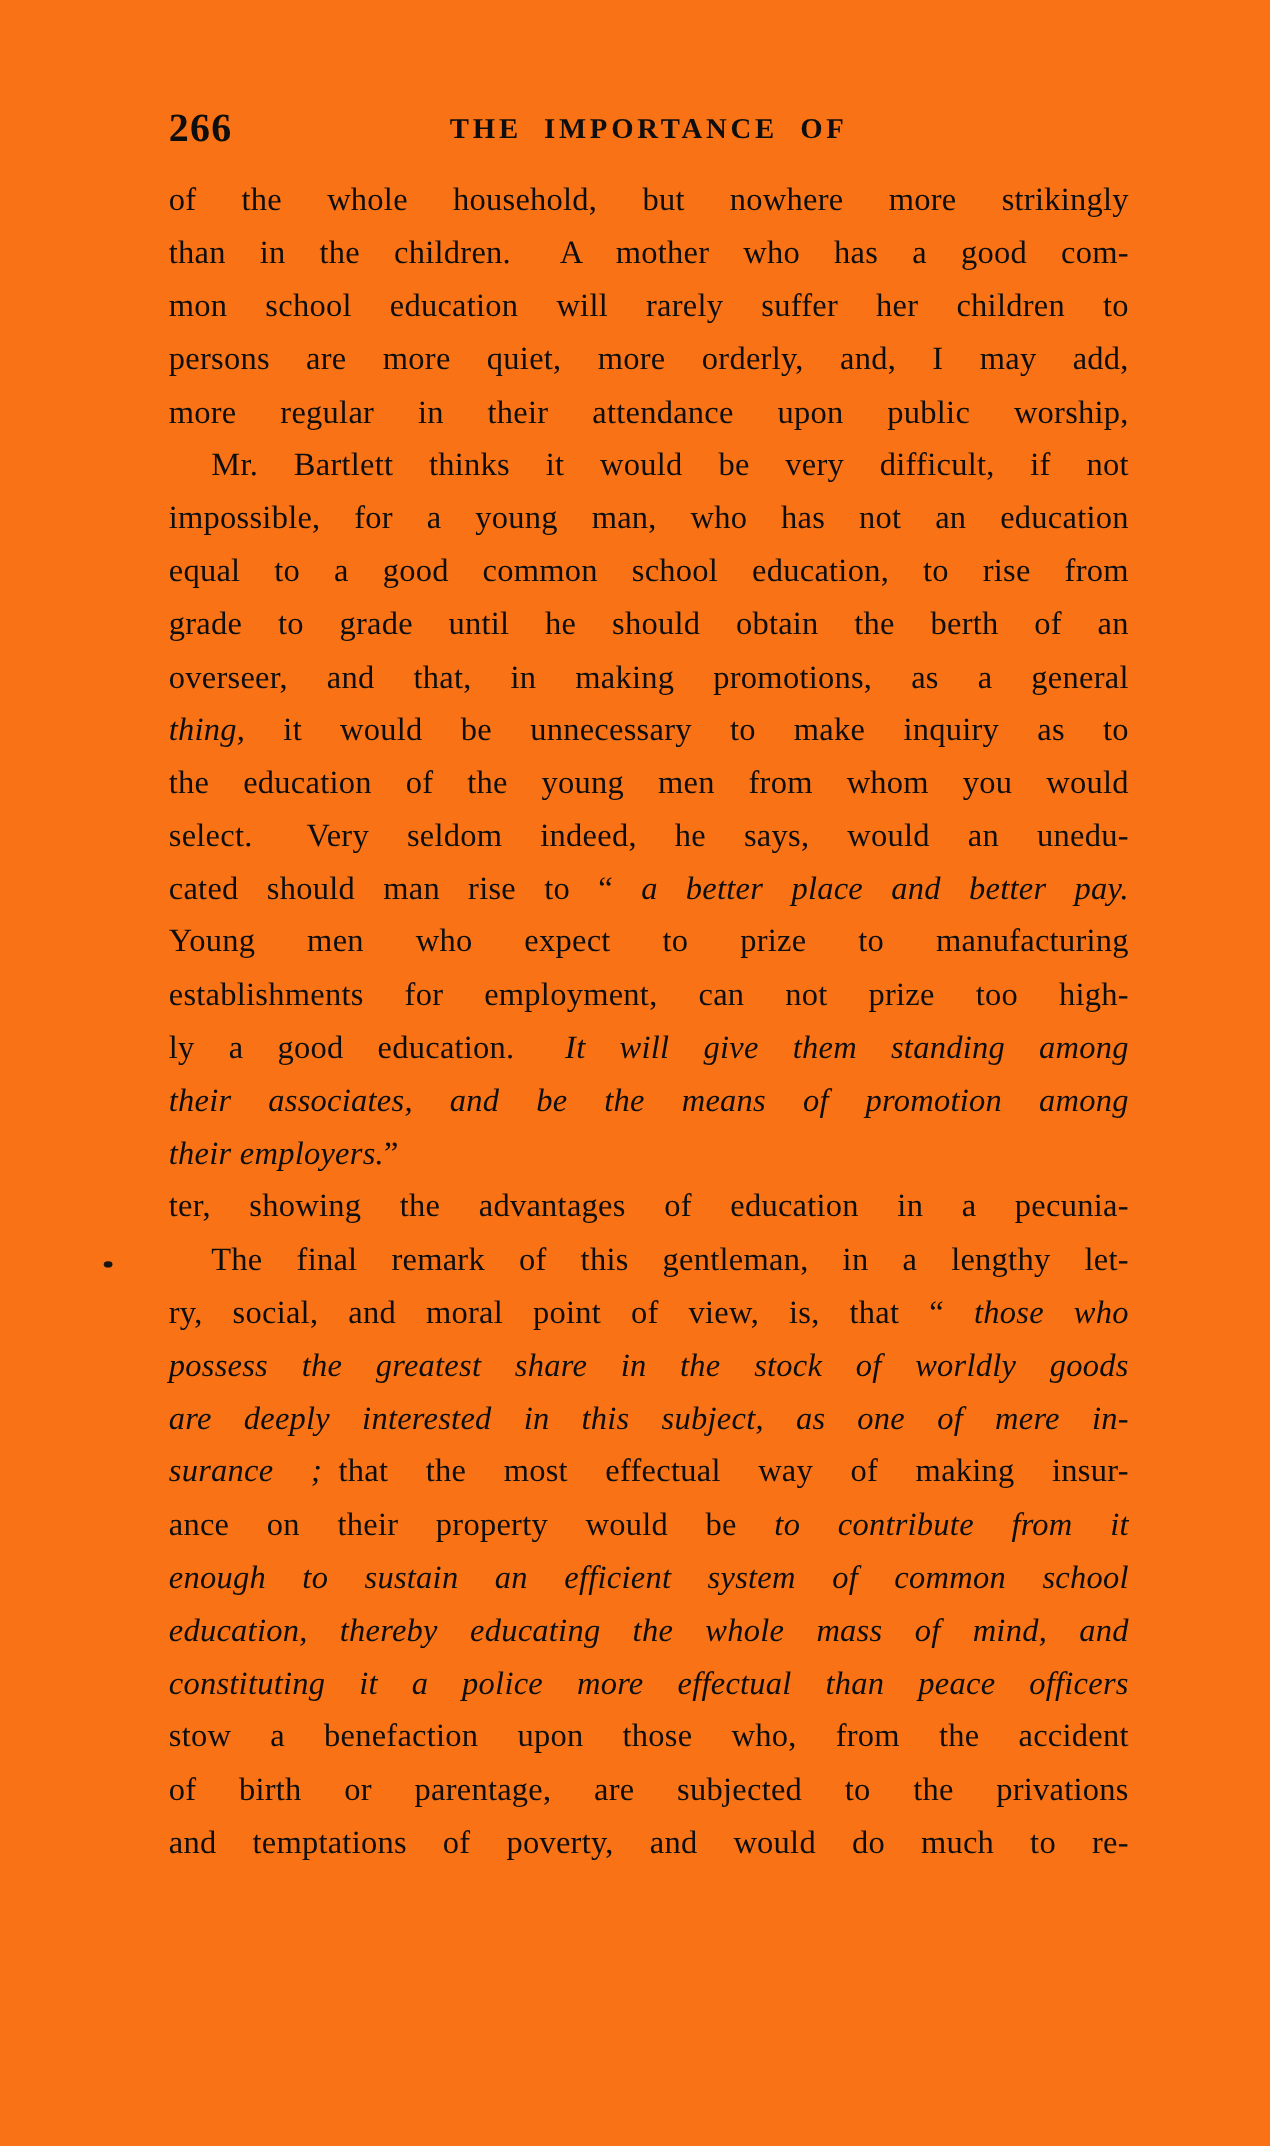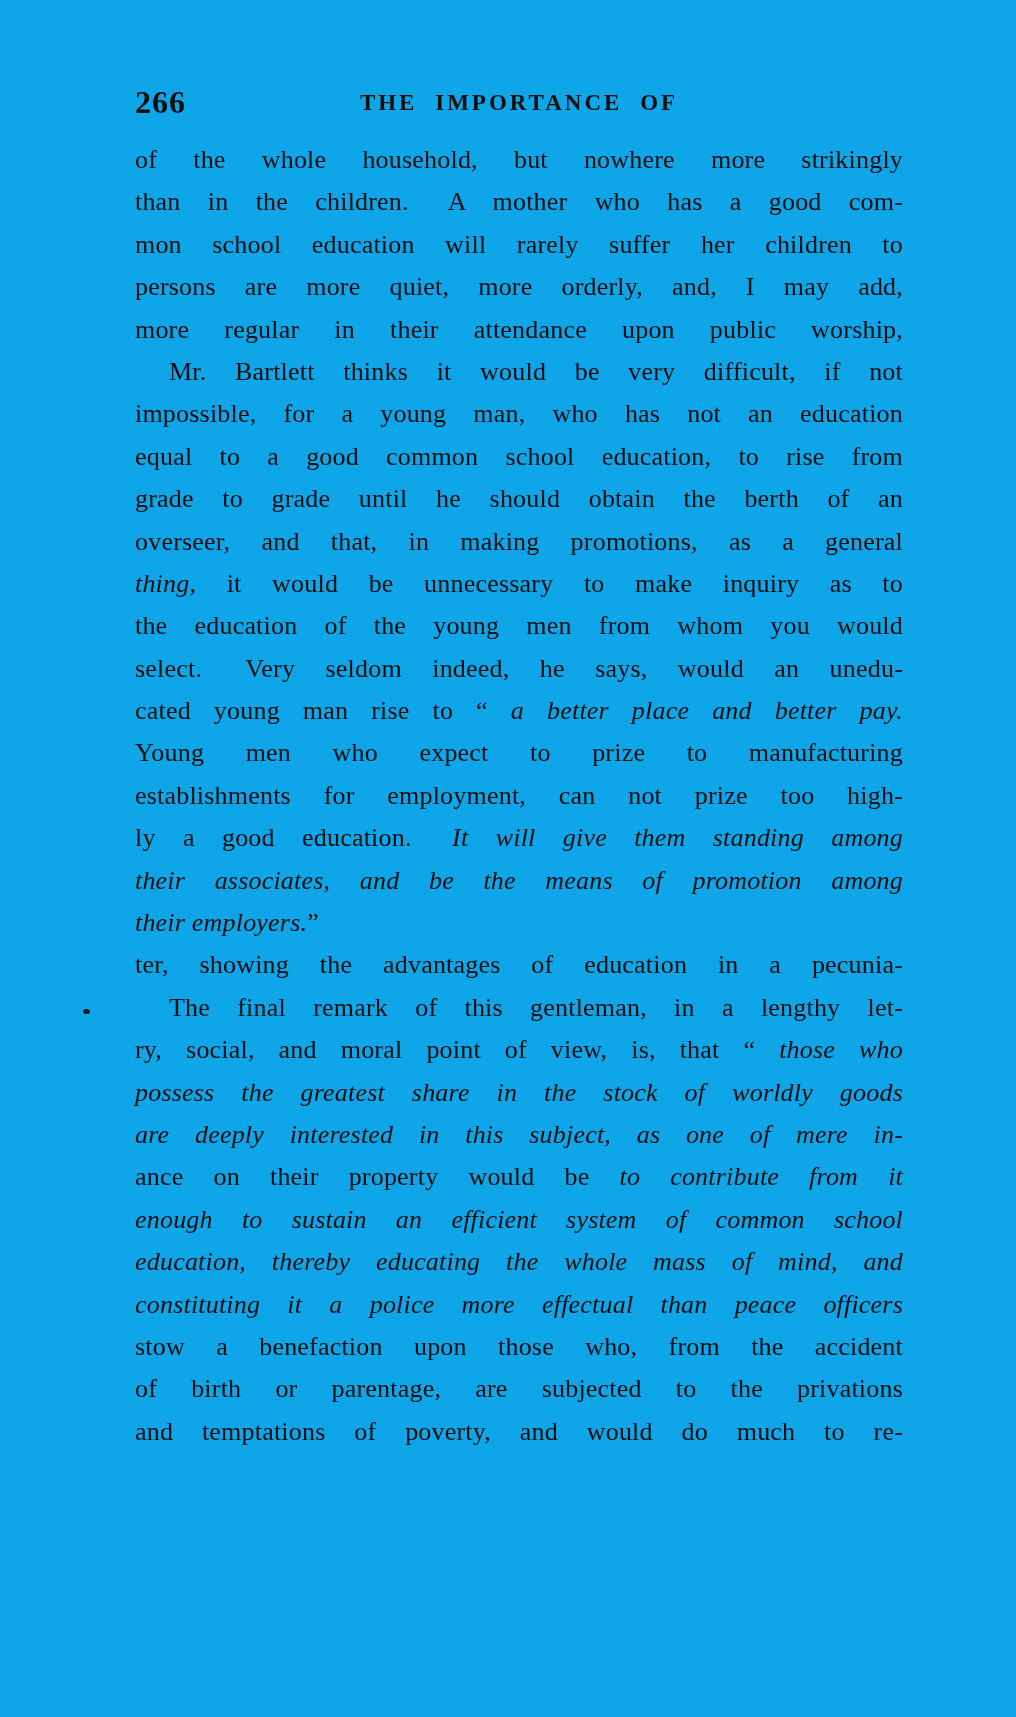--- a/index.html
+++ b/index.html
@@ -1,21 +1,21 @@
 <!DOCTYPE html>
 <html><head>
 <meta charset="utf-8">
 <style>
   html, body { margin: 0; padding: 0; background: #e8e8e4; }
   .page {
     position: relative;
     width: 1016px;
     height: 1717px;
     margin: 0 auto;
-    background: #0ea5e9;
+    background: #f97316;
     color: #0e0e0e;
     font-family: "Liberation Serif", serif;
     overflow: hidden;
   }
   .header-row {
     position: absolute;
     top: 84px;
     left: 135px;
     width: 768px;
     height: 40px;
@@ -83,31 +83,32 @@
       <div class="line"><span>persons are more quiet, more orderly, and, I may add,</span></div>
       <div class="line"><span>more regular in their attendance upon public worship,</span></div>
       <div class="line indent"><span>Mr. Bartlett thinks it would be very difficult, if not</span></div>
       <div class="line"><span>impossible, for a young man, who has not an education</span></div>
       <div class="line"><span>equal to a good common school education, to rise from</span></div>
       <div class="line"><span>grade to grade until he should obtain the berth of an</span></div>
       <div class="line"><span>overseer, and that, in making promotions, as a general</span></div>
       <div class="line"><span class="it">thing,</span><span> it would be unnecessary to make inquiry as to</span></div>
       <div class="line"><span>the education of the young men from whom you would</span></div>
       <div class="line"><span>select.  Very seldom indeed, he says, would an unedu-</span></div>
-      <div class="line"><span>cated young man rise to “ </span><span class="it">a better place and better pay.</span></div>
+      <div class="line"><span>cated should man rise to “ </span><span class="it">a better place and better pay.</span></div>
       <div class="line"><span>Young men who expect to prize to manufacturing</span></div>
       <div class="line"><span>establishments for employment, can not prize too high-</span></div>
       <div class="line"><span>ly a good education.  </span><span class="it">It will give them standing among</span></div>
       <div class="line"><span class="it">their associates, and be the means of promotion among</span></div>
       <div class="line short"><span class="it">their employers.</span><span>”</span></div>
       <div class="line"><span>ter, showing the advantages of education in a pecunia-</span></div>
       <div class="line indent"><span>The final remark of this gentleman, in a lengthy let-</span></div>
       <div class="line"><span>ry, social, and moral point of view, is, that “ </span><span class="it">those who</span></div>
       <div class="line"><span class="it">possess the greatest share in the stock of worldly goods</span></div>
       <div class="line"><span class="it">are deeply interested in this subject, as one of mere in-</span></div>
+      <div class="line"><span class="it">surance ;</span><span> that the most effectual way of making insur-</span></div>
       <div class="line"><span>ance on their property would be </span><span class="it">to contribute from it</span></div>
       <div class="line"><span class="it">enough to sustain an efficient system of common school</span></div>
       <div class="line"><span class="it">education, thereby educating the whole mass of mind, and</span></div>
       <div class="line"><span class="it">constituting it a police more effectual than peace officers</span></div>
       <div class="line"><span>stow a benefaction upon those who, from the accident</span></div>
       <div class="line"><span>of birth or parentage, are subjected to the privations</span></div>
       <div class="line"><span>and temptations of poverty, and would do much to re-</span></div>
     </div>
 </div>
 

